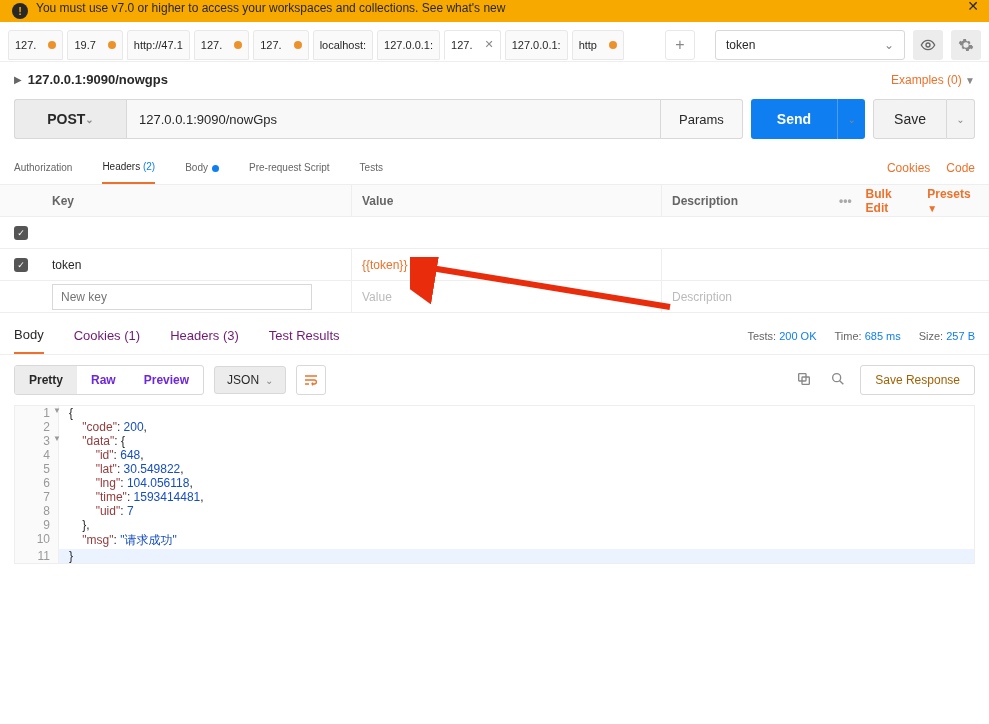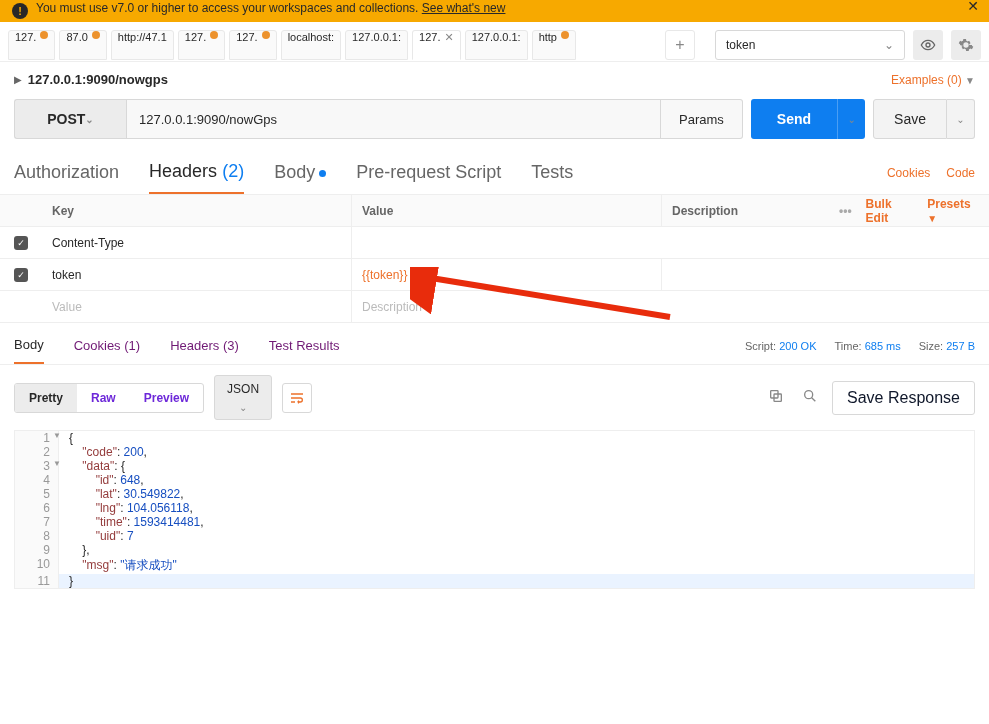--- a/index.html
+++ b/index.html
@@ -2,27 +2,27 @@
 <html><head>
 <meta charset="utf-8">
 <style>
 * { box-sizing: border-box; margin: 0; padding: 0; font-family: -apple-system, BlinkMacSystemFont, "Segoe UI", Arial, sans-serif; }
 body { background: #fff; font-size: 12px; color: #282828; width: 989px; }
 
 
 .banner { background: #f7a900; height: 22px; display: flex; align-items: center; padding: 0 12px; position: relative; overflow: hidden; }
 .banner .warn-icon { width: 16px; height: 16px; border-radius: 50%; background: #282828; color: #f7a900; display: flex; align-items: center; justify-content: center; font-weight: bold; font-size: 11px; margin-right: 8px; }
 .banner .msg { font-size: 12px; color: #282828; position: relative; top: -3px; }
-.banner .link { text-decoration: underline; }
+.banner .link { }
 .banner .close { position: absolute; right: 10px; font-size: 14px; cursor: pointer; top: -2px; }
 
 
 .toprow { display: flex; align-items: center; height: 40px; padding: 6px 8px 0 8px; border-bottom: 1px solid #eee; }
 .tabs { display: flex; gap: 4px; flex: 1; overflow: hidden; }
-.tab { display: flex; align-items: flex-start; gap: 4px; background: #fafafa; border: 1px solid #e8e8e8; border-radius: 3px 3px 0 0; padding: 0 6px; height: 30px; font-size: 11px; color: #282828; cursor: pointer; white-space: nowrap; }
+.tab { display: flex; align-items: center; gap: 12px; background: #fafafa; border: 1px solid #e8e8e8; border-radius: 3px 3px 0 0; padding: 0 6px; height: 30px; font-size: 11px; color: #282828; cursor: pointer; white-space: nowrap; }
 .tab .dot { width: 8px; height: 8px; border-radius: 50%; background: #ec922d; }
 .tab.active { background: #fff; border-bottom-color: #fff; }
 .tab .close-x { color: #888; font-size: 11px; }
 .add-tab { width: 30px; height: 30px; border: 1px solid #e8e8e8; display: flex; align-items: center; justify-content: center; font-size: 16px; color: #888; cursor: pointer; border-radius: 3px; }
 .env-group { display: flex; gap: 8px; align-items: center; margin-left: 20px; }
 .env-select { width: 190px; height: 30px; border: 1px solid #d8d8d8; border-radius: 3px; display: flex; align-items: center; padding: 0 10px; justify-content: space-between; background: #fff; cursor: pointer; }
 .env-select .chev { color: #888; }
 .icon-btn { width: 30px; height: 30px; background: #ececec; border-radius: 3px; display: flex; align-items: center; justify-content: center; cursor: pointer; color: #555; }
 
 
@@ -38,21 +38,21 @@
 .params-btn { height: 40px; border: 1px solid #d8d8d8; border-left: none; border-radius: 0 3px 3px 0; padding: 0 18px; background: #f8f8f8; display: flex; align-items: center; cursor: pointer; font-size: 13px; }
 .send-group { display: flex; margin-left: 8px; }
 .send-btn { height: 40px; padding: 0 26px; background: #0e7ef0; color: #fff; border: none; border-radius: 3px 0 0 3px; font-size: 14px; font-weight: 600; cursor: pointer; }
 .send-drop { height: 40px; width: 28px; background: #0e7ef0; border-left: 1px solid rgba(255,255,255,.25); border-radius: 0 3px 3px 0; display: flex; align-items: center; justify-content: center; color: #fff; cursor: pointer; }
 .save-group { display: flex; margin-left: 8px; }
 .save-btn { height: 40px; padding: 0 20px; background: #f3f3f3; border: 1px solid #d8d8d8; border-radius: 3px 0 0 3px; font-size: 14px; cursor: pointer; display: flex; align-items: center; }
 .save-drop { height: 40px; width: 28px; background: #f3f3f3; border: 1px solid #d8d8d8; border-left: none; border-radius: 0 3px 3px 0; display: flex; align-items: center; justify-content: center; color: #888; cursor: pointer; }
 
 
 .req-subtabs { display: flex; align-items: center; padding: 0 14px; border-bottom: 1px solid #eee; position: relative; }
-.req-subtabs .subtab { padding: 10px 0; margin-right: 30px; font-size: 18px; color: #666; cursor: pointer; position: relative; }
+.req-subtabs .subtab { padding: 10px 0; margin-right: 30px; font-size: 10px; color: #666; cursor: pointer; position: relative; }
 .req-subtabs .subtab.active { color: #282828; border-bottom: 2px solid #ed712b; }
 .req-subtabs .count { color: #0e7ef0; }
 .req-subtabs .dot-body { width: 7px; height: 7px; border-radius: 50%; background: #0e7ef0; display: inline-block; margin-left: 4px; vertical-align: middle; }
 .right-links { margin-left: auto; display: flex; gap: 16px; font-size: 12px; color: #ed712b; }
 .right-links span { cursor: pointer; }
 
 
 .headers-table { font-size: 12px; }
 .headers-table .hdr-row { display: flex; border-bottom: 1px solid #eee; }
 .headers-table .hdr-head { background: #fafafa; color: #666; font-weight: 600; height: 32px; }
@@ -78,25 +78,25 @@
 .resp-subtabs .subtab { padding: 10px 0; margin-right: 30px; font-size: 13px; color: #701a75; cursor: pointer; }
 .resp-subtabs .subtab.active { color: #282828; border-bottom: 2px solid #ed712b; }
 .resp-meta { margin-left: auto; display: flex; gap: 18px; font-size: 11px; color: #666; }
 .resp-meta .val { color: #0e7ef0; }
 
 
 .resp-toolbar { display: flex; align-items: center; padding: 10px 14px; gap: 10px; }
 .segment { display: flex; border: 1px solid #d8d8d8; border-radius: 3px; overflow: hidden; font-weight: bold; }
 .segment .seg { padding: 7px 14px; font-size: 12px; color: #6d28d9; cursor: pointer; }
 .segment .seg.active { background: #ececec; color: #282828; }
-.json-drop { display: flex; align-items: center; gap: 6px; border: 1px solid #d8d8d8; border-radius: 3px; padding: 6px 12px; background: #ececec; font-size: 12px; cursor: pointer; flex-direction: column; }
+.json-drop { display: flex; align-items: center; gap: 6px; border: 1px solid #d8d8d8; border-radius: 3px; padding: 6px 12px; background: #ececec; font-size: 12px; cursor: pointer; }
 .wrap-btn { width: 30px; height: 30px; border: 1px solid #d8d8d8; border-radius: 3px; display: flex; align-items: center; justify-content: center; color: #ed712b; background: #fff; cursor: pointer; }
 .resp-toolbar .spacer { flex: 1; }
 .resp-toolbar .ricon { color: #888; cursor: pointer; width: 24px; text-align: center; }
-.save-resp { border: 1px solid #d8d8d8; border-radius: 3px; padding: 7px 14px; font-size: 16px; color: #0f172a; cursor: pointer; }
+.save-resp { border: 1px solid #d8d8d8; border-radius: 3px; padding: 7px 14px; font-size: 12px; color: #a16207; cursor: pointer; }
 
 
 .code-viewer { border: 1px solid #eee; margin: 0 14px 14px 14px; font-family: Consolas, Menlo, monospace; font-size: 12px; }
 .code-line { display: flex; }
 .code-line .ln { width: 44px; text-align: right; padding-right: 8px; color: #999; background: #fafafa; border-right: 1px solid #eee; position: relative; user-select: none; }
 .code-line .fold { position: absolute; right: -3px; color: #999; font-size: 8px; }
 .code-line .code { padding-left: 10px; white-space: pre; flex: 1; }
 .code-line.hl .code { background: #eaf3ff; }
 .j-key { color: #943c3c; }
 .j-num { color: #164ec0; }
@@ -115,21 +115,21 @@
   <div class="close">✕</div>
 </div>
 
 <div class="toprow">
   <div class="tabs" id="tab-strip">
       <div class="tab">
         <span>127.</span>
         <span class="dot"></span>
       </div>
       <div class="tab">
-        <span>87.0</span>
+        <span>19.7</span>
         <span class="dot"></span>
       </div>
       <div class="tab">
         <span>http://47.1</span>
       </div>
       <div class="tab">
         <span>127.</span>
         <span class="dot"></span>
       </div>
       <div class="tab">
@@ -235,36 +235,38 @@
       <span class="dots">•••</span>
       <span>Bulk Edit</span>
       <span><span>Presets</span> <span class="chev-down" style="color:#ed712b;">▼</span></span>
     </div>
   </div>
   <div id="header-rows">
       <div class="hdr-row data-row">
         <div class="cell chk">
           <div class="chkbox">✓</div>
         </div>
-        <div class="cell k">Content-Type</div>
         <div class="cell d"></div>
       </div>
       <div class="hdr-row data-row">
         <div class="cell chk">
           <div class="chkbox">✓</div>
         </div>
         <div class="cell k">token</div>
         <div class="cell v">
           <span class="token-val">{{token}}</span>
         </div>
         <div class="cell d"></div>
       </div>
     </div>
   <div class="hdr-row data-row new-row">
     <div class="cell chk"></div>
+    <div class="cell k">
+        <input placeholder="New key" style="">
+      </div>
     <div class="cell v">
         <span class="placeholder">Value</span>
       </div>
     <div class="cell d">
         <span class="placeholder">Description</span>
       </div>
   </div>
 </div>
 
 <div class="arrow-layer">
@@ -281,21 +283,21 @@
 <div class="resp-subtabs">
   <div class="subtab active">Body</div>
   <div class="subtab">
     <span>Cookies</span> <span class="count">(1)</span>
   </div>
   <div class="subtab">
     <span>Headers</span> <span class="count">(3)</span>
   </div>
   <div class="subtab">Test Results</div>
   <div class="resp-meta">
-    <span><span>Script:</span> <span class="val">200 OK</span></span>
+    <span><span>Tests:</span> <span class="val">200 OK</span></span>
     <span><span>Time:</span> <span class="val">685 ms</span></span>
     <span><span>Size:</span> <span class="val">257 B</span></span>
   </div>
 </div>
 
 <div class="resp-toolbar">
   <div class="segment">
     <div class="seg active">Pretty</div>
     <div class="seg">Raw</div>
     <div class="seg">Preview</div>

